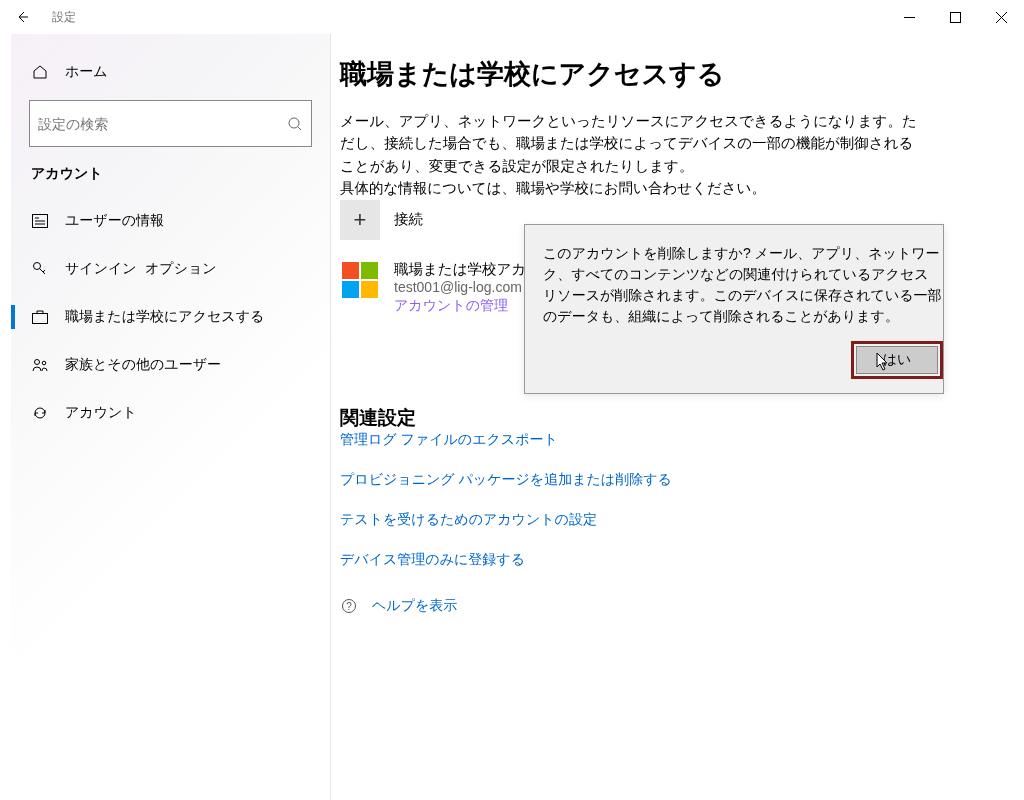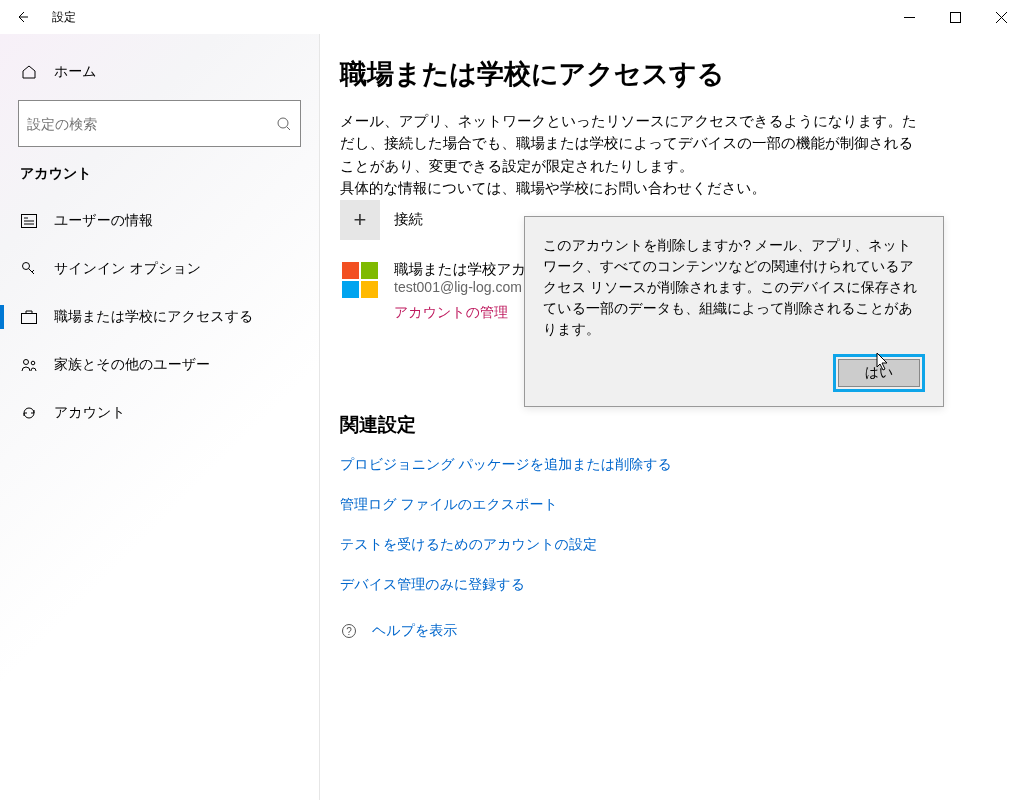--- a/index.html
+++ b/index.html
@@ -2,75 +2,75 @@
 <html><head>
 <meta charset="utf-8">
 <style>
 * { margin:0; padding:0; box-sizing:border-box; font-family:"Yu Gothic UI","Meiryo",sans-serif; }
 body { width:1024px; height:800px; background:#fff; overflow:hidden; position:relative; }
 .window { width:1024px; height:800px; background:#fff; position:relative; }
 
 
 .titlebar { height:34px; display:flex; align-items:center; position:relative; }
 .back-btn { width:44px; height:34px; display:flex; align-items:center; justify-content:center; cursor:default; }
-.title { margin-left:8px; font-size:12px; color:#000000; }
+.title { margin-left:8px; font-size:12px; color:#737373; }
 .win-controls { position:absolute; right:0; top:0; display:flex; }
 .win-btn { width:46px; height:34px; display:flex; align-items:center; justify-content:center; cursor:default; }
 
 
-.sidebar { position:absolute; left:0; top:34px; width:320px; height:766px; padding-top:18px;
+.sidebar { position:absolute; left:11px; top:34px; width:320px; height:766px; padding-top:18px;
   background:linear-gradient(135deg,#f7f0f8 0%,#f5f5f7 20%,#ffffff 60%);
   border-right:1px solid #e6e6e6;
 }
 .home-row { display:flex; align-items:center; height:40px; padding-left:20px; cursor:default; }
 .home-row span.icon { width:18px; display:flex; justify-content:center; }
 .home-row .label { margin-left:16px; font-size:14px; }
 .search-box { margin:8px 18px 18px 18px; height:47px; border:1px solid #888; background:#fff; display:flex; align-items:center; padding:0 8px; }
 .search-box input { flex:1; border:none; outline:none; font-size:14px; background:transparent; }
 .section-title { font-size:14px; font-weight:600; padding:0 20px 14px 20px; }
 .nav-item { display:flex; align-items:center; height:48px; padding-left:20px; cursor:default; position:relative; }
 .nav-item .icon { width:18px; display:flex; justify-content:center; }
-.nav-item .label { margin-left:16px; font-size:14px; }
+.nav-item .label { margin-left:16px; font-size:14px;font-family:Liberation Mono, monospace; }
 .nav-item.active::before { content:""; position:absolute; left:0; top:12px; width:4px; height:24px; background:#0078d4; }
 
 
 .main { position:absolute; left:340px; top:56px; width:660px; }
 .page-title { font-size:27px; font-weight:600; margin-bottom:18px; }
 .desc { font-size:14.5px; line-height:1.55; width:580px; }
 
 .connect-row { display:flex; align-items:center; margin-bottom:20px; }
 .plus-tile { width:40px; height:40px; background:#e6e6e6; display:flex; align-items:center; justify-content:center; margin-right:14px; cursor:default; }
 .plus-tile span { font-size:22px; font-weight:300; color:#333; }
 .connect-label { font-size:14.5px; }
 
 .account-row { display:flex; align-items:flex-start; margin-bottom:10px; width:390px; }
 .ms-logo { width:40px; height:40px; margin-right:14px; display:grid; grid-template-columns:1fr 1fr; grid-template-rows:1fr 1fr; gap:2px; padding:2px; }
 .ms-logo div:nth-child(1){background:#f25022;}
 .ms-logo div:nth-child(2){background:#7fba00;}
 .ms-logo div:nth-child(3){background:#00a4ef;}
 .ms-logo div:nth-child(4){background:#ffb900;}
 .account-info .name { font-size:14.5px; }
 .account-info .email { font-size:14px; color:#666; }
-.account-info .manage { font-size:14px; color:#be185d; cursor:default; margin-top:9px; }
+.account-info .manage { font-size:14px; color:#8b5cf6; cursor:default; margin-top:2px; }
 
 .disconnect-btn { width:86px; height:34px; background:#cccccc; border:none; font-size:14px; margin-left:350px; margin-top:10px; margin-bottom:36px; cursor:default; }
 
-.related-title { font-size:19px; font-weight:600; margin-bottom:18px; }
+.related-title { font-size:19px; font-weight:600; }
 .link { display:block; font-size:14px; color:#0066cc; margin-bottom:22px; cursor:default; }
 .link-row { display:flex; align-items:center; margin-bottom:20px; }
 .link-row .icon { width:18px; display:flex; justify-content:center; margin-right:14px; color:#555; }
 .link-row .label { font-size:14px; color:#0066cc; cursor:default; }
 
 
-.dialog { position:absolute; left:524px; top:216px; width:420px; border:1px solid #999; background:#f0f0f0; padding:18px 18px 14px 18px;
+.dialog { position:absolute; left:524px; top:224px; width:420px; border:1px solid #999; background:#f0f0f0; padding:18px 0 14px 18px;
   box-shadow:0 2px 8px rgba(0,0,0,0.1);
 }
 .dialog-text { font-size:14px; line-height:1.5; margin-bottom:14px; }
 .dialog-actions { display:flex; justify-content:flex-end; }
-.yes-btn-wrap { border:3px solid #0ea5e9; padding:2px; }
+.yes-btn-wrap { border:3px solid #7f1d1d; padding:2px; }
 .yes-btn { width:82px; height:28px; background:#cccccc; border:1px solid #888; font-size:14px; cursor:default; position:relative; }
 .cursor { position:absolute; left:876px; top:352px; pointer-events:none; }
 
 svg { display:block; }
 </style>
 </head>
 <body>
 
 <div class="window">
 
@@ -196,22 +196,22 @@
       <div class="account-info">
         <div class="name">職場または学校アカウ</div>
         <div class="email">test001@lig-log.com</div>
         <div class="manage">アカウントの管理</div>
       </div>
     </div>
 
     <button class="disconnect-btn">切断</button>
 
     <div class="related-title">関連設定</div>
+    <a class="link">管理ログ ファイルのエクスポート</a>
     <a class="link">プロビジョニング パッケージを追加または削除する</a>
-    <a class="link">管理ログ ファイルのエクスポート</a>
     <a class="link">テストを受けるためのアカウントの設定</a>
     <a class="link">デバイス管理のみに登録する</a>
 
     <div class="link-row" style="margin-top:28px;">
       <span class="icon">
           <svg width="16" height="16" viewBox="0 0 16 16">
             <circle cx="8" cy="8" r="6.5" stroke="#555" fill="none"></circle>
             <text x="8" y="12" text-anchor="middle" font-size="10" fill="#555">?</text>
           </svg>
         </span>

